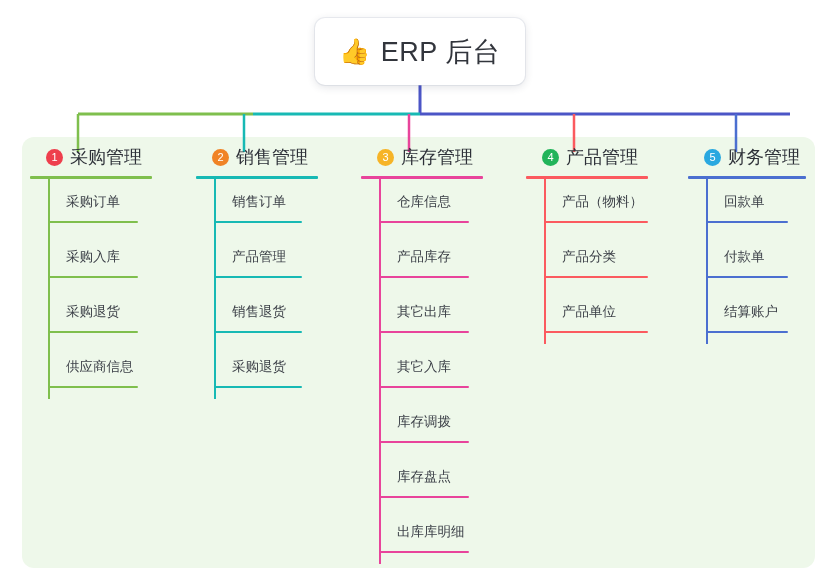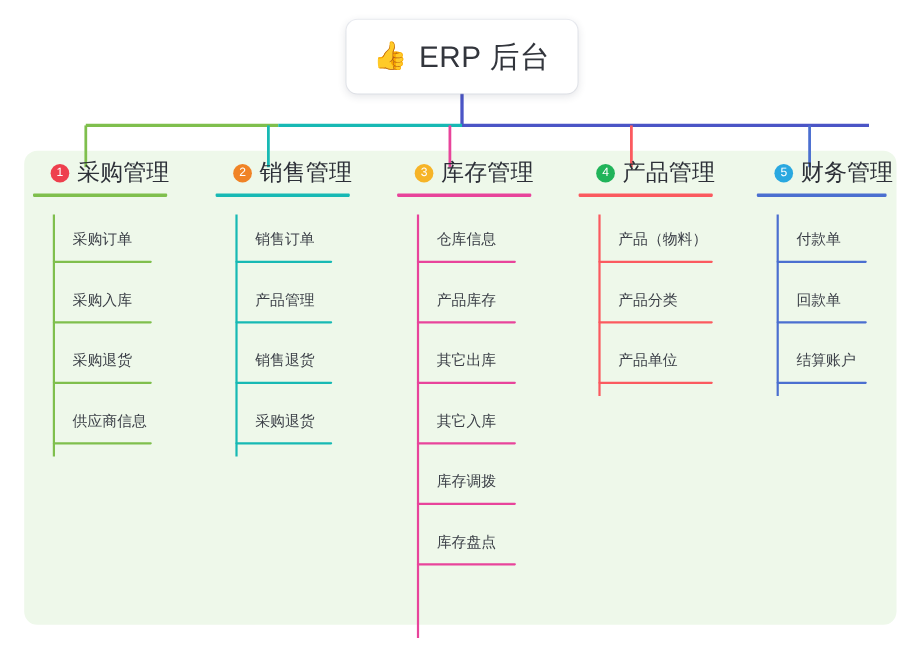--- a/index.html
+++ b/index.html
@@ -88,33 +88,33 @@
     height: 17px;
     border-radius: 50%;
     color: #ffffff;
     font-size: 11px;
     line-height: 17px;
     text-align: center;
     flex: 0 0 auto;
     font-family: "Liberation Sans", sans-serif;
   }
   .col-title {
-    font-size: 21px;
+    font-size: 18px;
     color: #2d3038;
     white-space: nowrap;
   }
   .col-rule {
     height: 3px;
     border-radius: 1px;
     margin-top: 7px;
   }
 
   .items {
     position: relative;
-    margin-top: 16px;
+    margin-top: 0;
   }
   .spine {
     position: absolute;
     left: 18px;
     top: 0;
     width: 2px;
   }
   .leaf {
     position: relative;
     height: 55px;
@@ -238,20 +238,24 @@
             <div class="leaf-rule" style="background: rgb(232, 68, 155); width: 90px;"></div>
           </div>
           <div class="leaf">
             <span class="leaf-text">库存调拨</span>
             <div class="leaf-rule" style="background: rgb(232, 68, 155); width: 90px;"></div>
           </div>
           <div class="leaf">
             <span class="leaf-text">库存盘点</span>
             <div class="leaf-rule" style="background: rgb(232, 68, 155); width: 90px;"></div>
           </div>
+          <div class="leaf">
+            <span class="leaf-text">出库库明细</span>
+            <div class="leaf-rule" style="background: rgb(232, 68, 155); width: 90px;"></div>
+          </div>
         </div>
       </div>
       <div class="column" style="left: 526px; width: 150px;">
         <div class="col-head">
           <span class="badge" style="background: rgb(33, 180, 90);">4</span>
           <span class="col-title">产品管理</span>
         </div>
         <div class="col-rule" style="background: rgb(251, 90, 95); width: 122px;"></div>
         <div class="items">
           <div class="spine" style="background: rgb(251, 90, 95); height: 165px;"></div>
@@ -271,28 +275,28 @@
       </div>
       <div class="column" style="left: 688px; width: 140px;">
         <div class="col-head">
           <span class="badge" style="background: rgb(41, 168, 224);">5</span>
           <span class="col-title">财务管理</span>
         </div>
         <div class="col-rule" style="background: rgb(75, 111, 208); width: 118px;"></div>
         <div class="items">
           <div class="spine" style="background: rgb(75, 111, 208); height: 165px;"></div>
           <div class="leaf">
+            <span class="leaf-text">回款单</span>
+            <div class="leaf-rule" style="background: rgb(75, 111, 208); width: 82px;"></div>
+          </div>
+          <div class="leaf">
             <span class="leaf-text">付款单</span>
             <div class="leaf-rule" style="background: rgb(75, 111, 208); width: 82px;"></div>
           </div>
           <div class="leaf">
-            <span class="leaf-text">回款单</span>
-            <div class="leaf-rule" style="background: rgb(75, 111, 208); width: 82px;"></div>
-          </div>
-          <div class="leaf">
             <span class="leaf-text">结算账户</span>
             <div class="leaf-rule" style="background: rgb(75, 111, 208); width: 82px;"></div>
           </div>
         </div>
       </div>
     </div>
 
 </div>
 
 </body></html>

